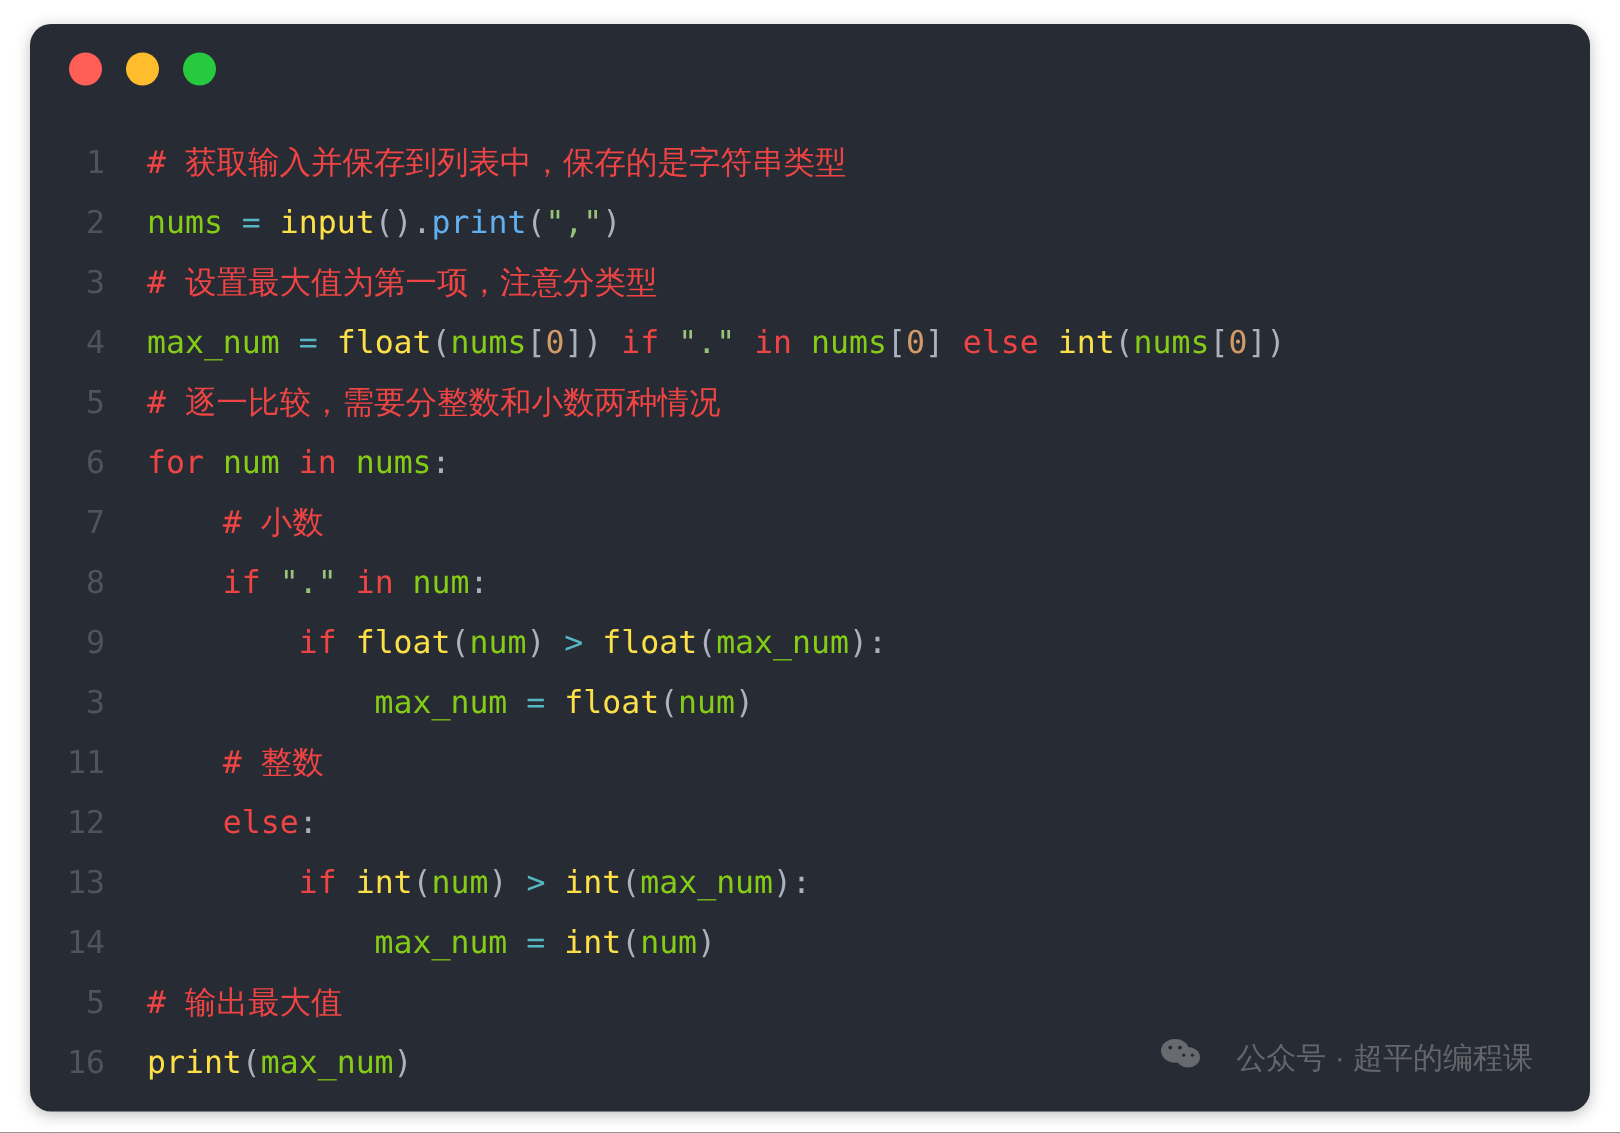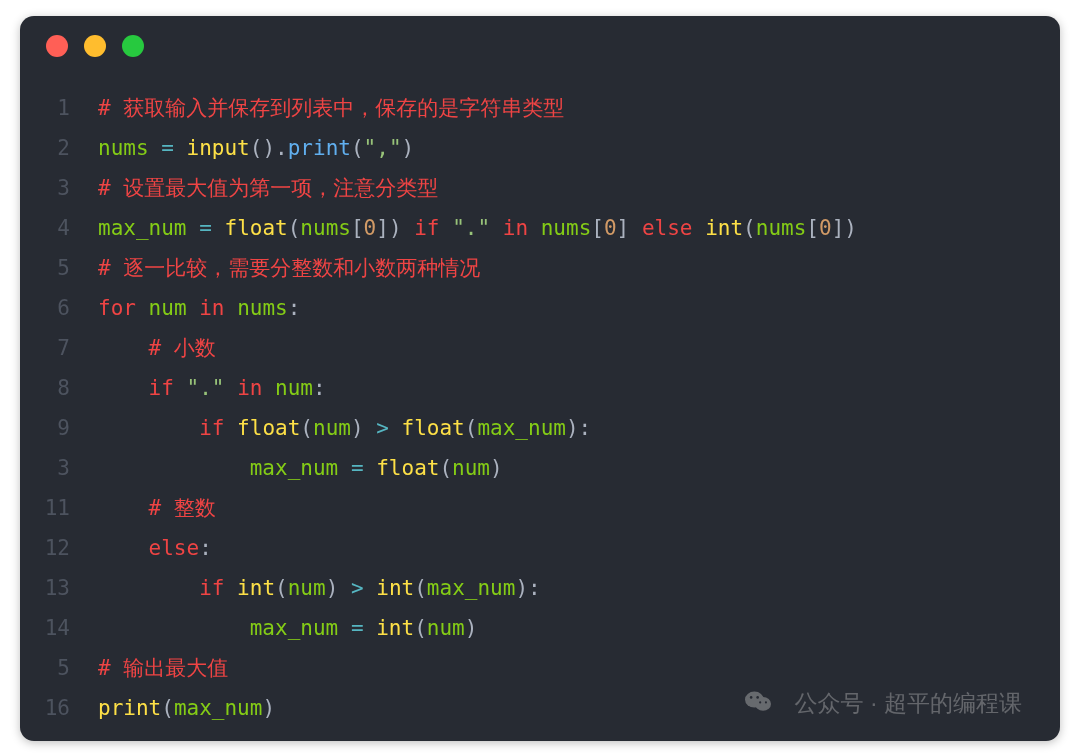--- a/index.html
+++ b/index.html
@@ -73,21 +73,21 @@
 
   .watermark {
     position: absolute;
     right: 38px;
     bottom: 22px;
     display: flex;
     align-items: center;
     gap: 24px;
     color: rgba(200,200,200,0.38);
     font-family: "PingFang SC", "Microsoft YaHei", sans-serif;
-    font-size: 23px;
+    font-size: 20px;
     pointer-events: none;
   }
   .watermark svg { opacity: 0.4; }
 </style>
 </head>
 <body>
 
 <div class="window">
   <div class="titlebar">
     <div class="dot dot-red"></div>

